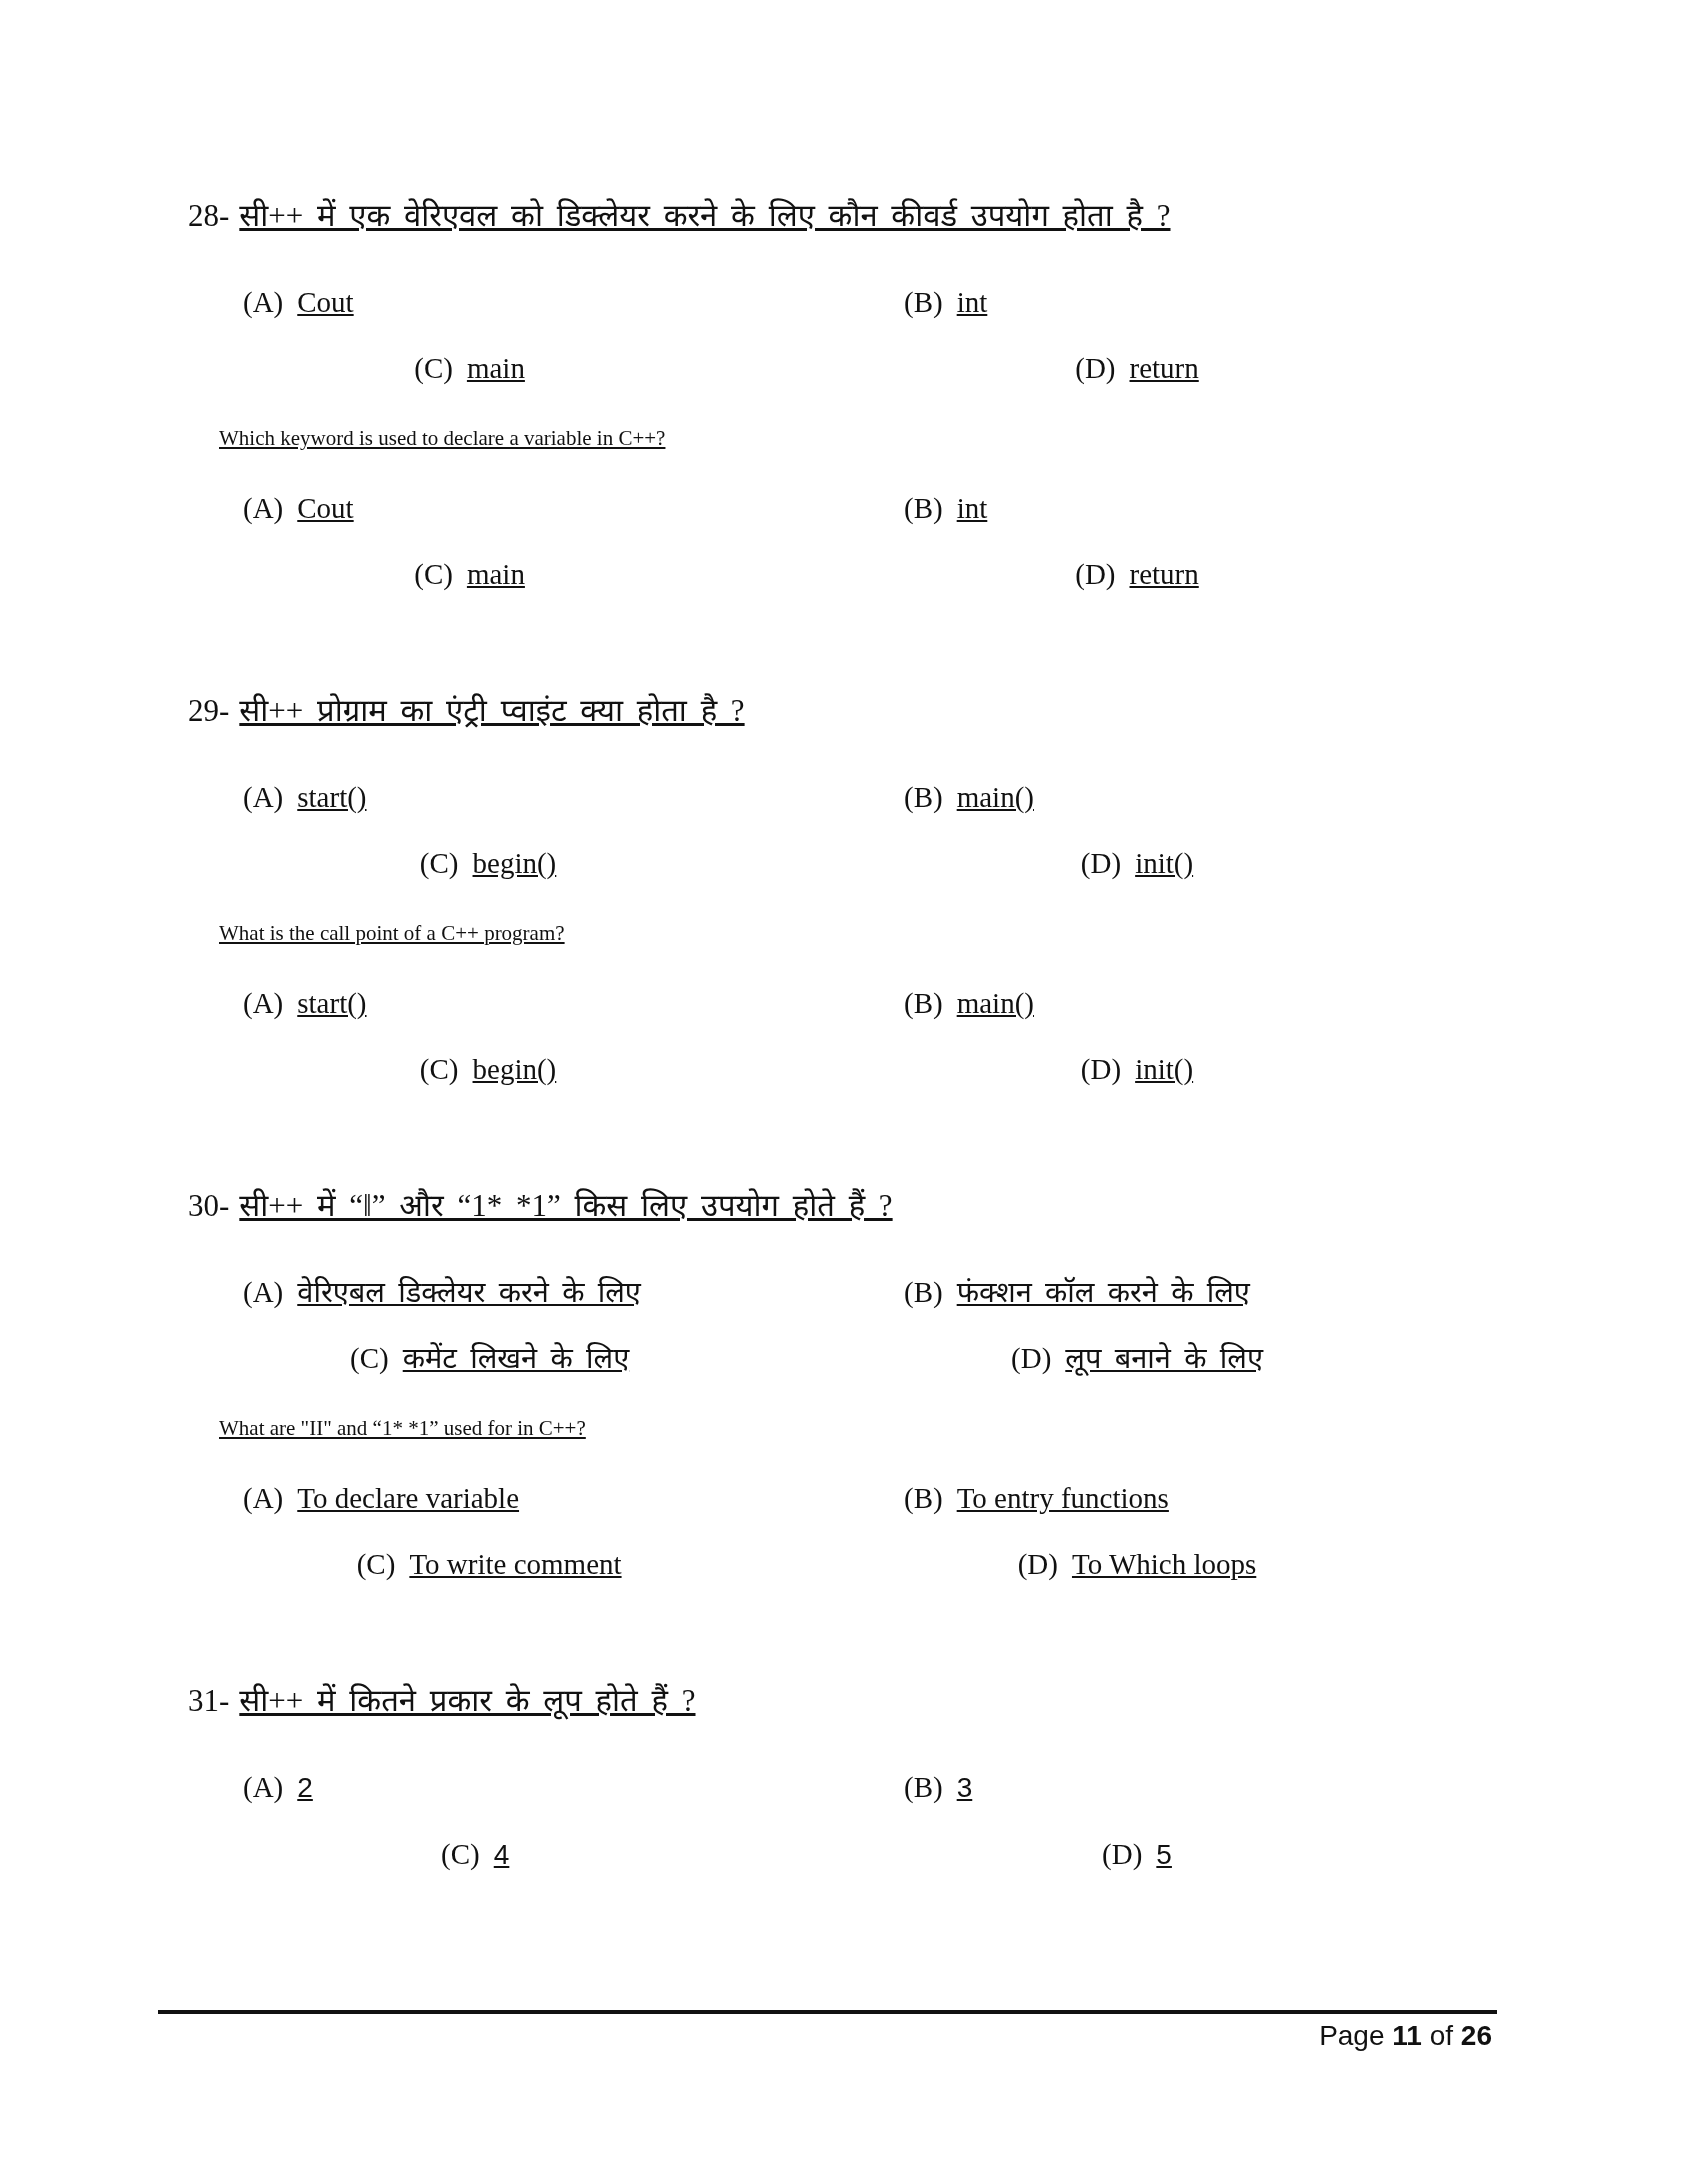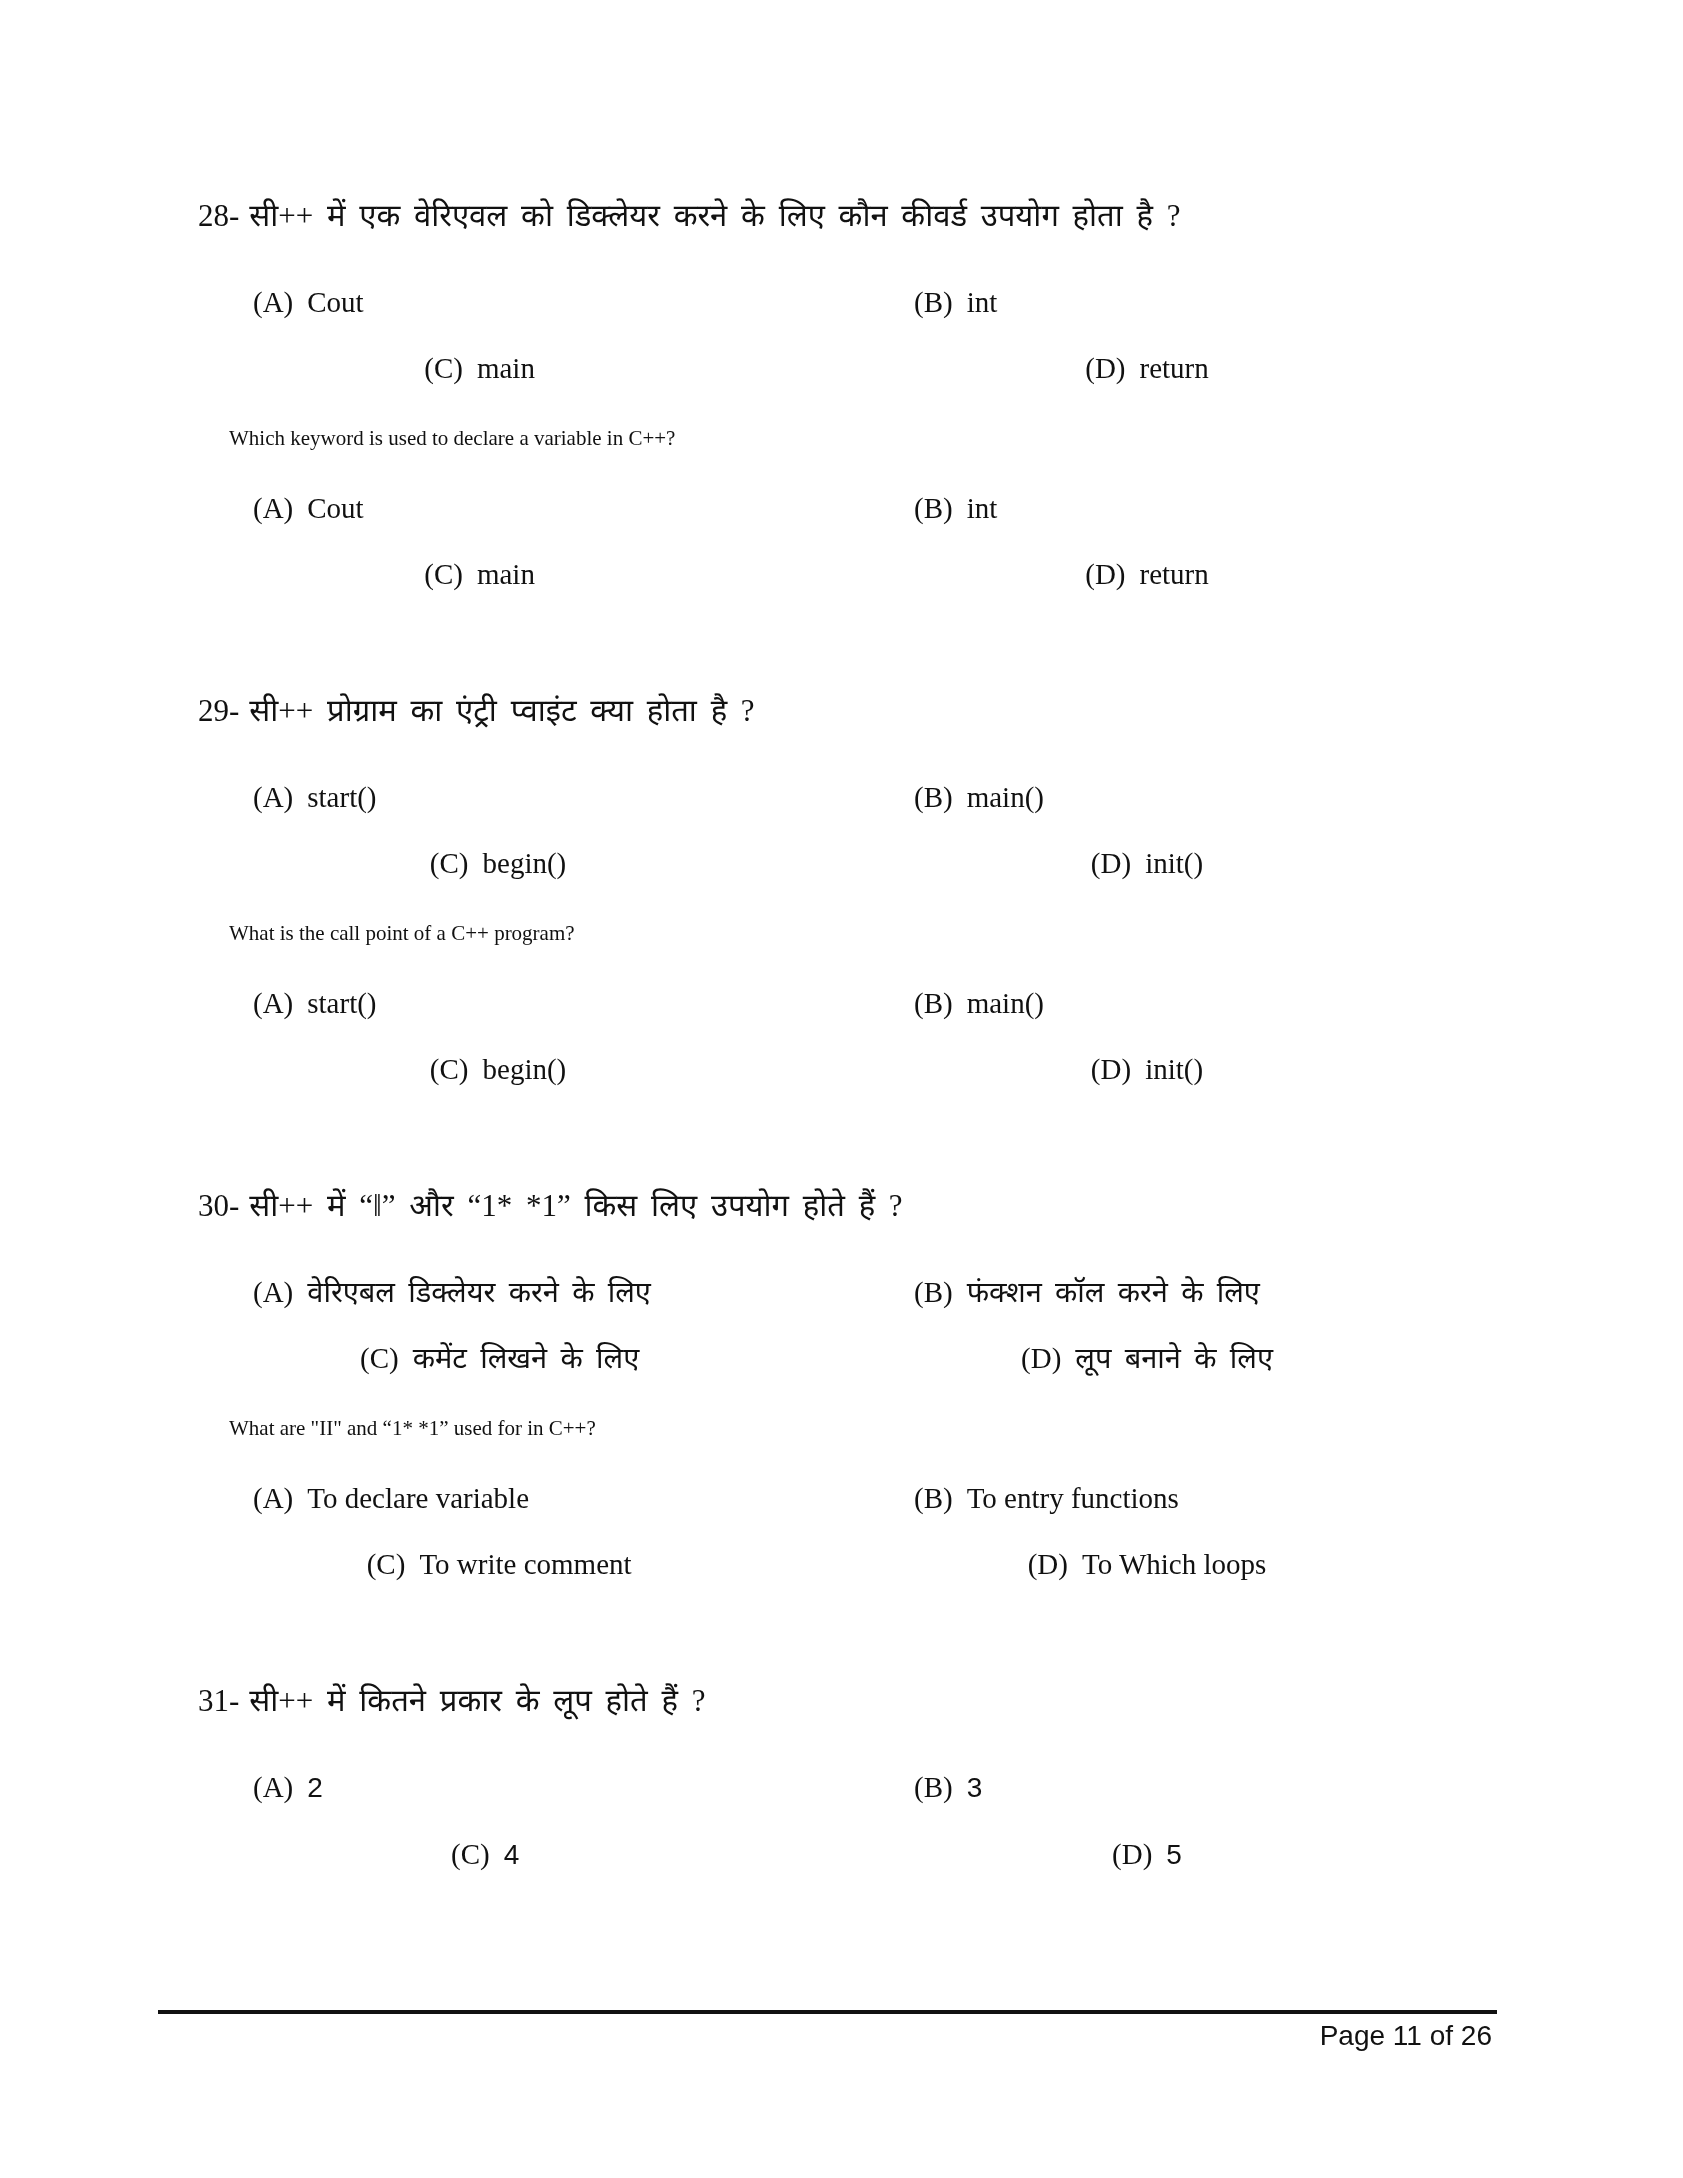--- a/index.html
+++ b/index.html
@@ -5,21 +5,21 @@
   html,body{margin:0;padding:0;background:#e8e8e8;}
   .page{
     position:relative;
     width:1683px;height:2178px;
     margin:0 auto;
     background:#ffffff;
     color:#111111;
     overflow:hidden;
     font-family:"Liberation Serif","DejaVu Serif",serif;
   }
-  .content{position:absolute;top:194px;left:18px;width:1362px;}
+  .content{position:absolute;top:194px;left:8px;width:1362px;text-decoration:underline;}
   .qblock{margin:0 0 95px 0;}
   .qtitle{
     margin-left:180px;
     font-size:31px;
     line-height:44px;
     word-spacing:7px;
     white-space:nowrap;
   }
   .qnum{display:inline-block;margin-right:10px;word-spacing:normal;}
   .qen{
@@ -48,21 +48,21 @@
     width:1339px;height:4px;
     background:#111111;
   }
   .footer{
     position:absolute;
     top:2020px;right:191px;
     font-family:"Liberation Sans","DejaVu Sans",sans-serif;
     font-size:28px;
     color:#111111;
   }
-  .footer b{font-weight:normal;}
+  .footer b{font-weight:bold;}
 </style>
 </head>
 <body>
 
 <div class="page">
   <div class="content">
 
     <section class="qblock">
       <div class="qtitle hi">
         <span class="qnum">28-</span><span>सी++ में एक वेरिएवल को डिक्लेयर करने के लिए कौन कीवर्ड उपयोग होता है ?</span>

